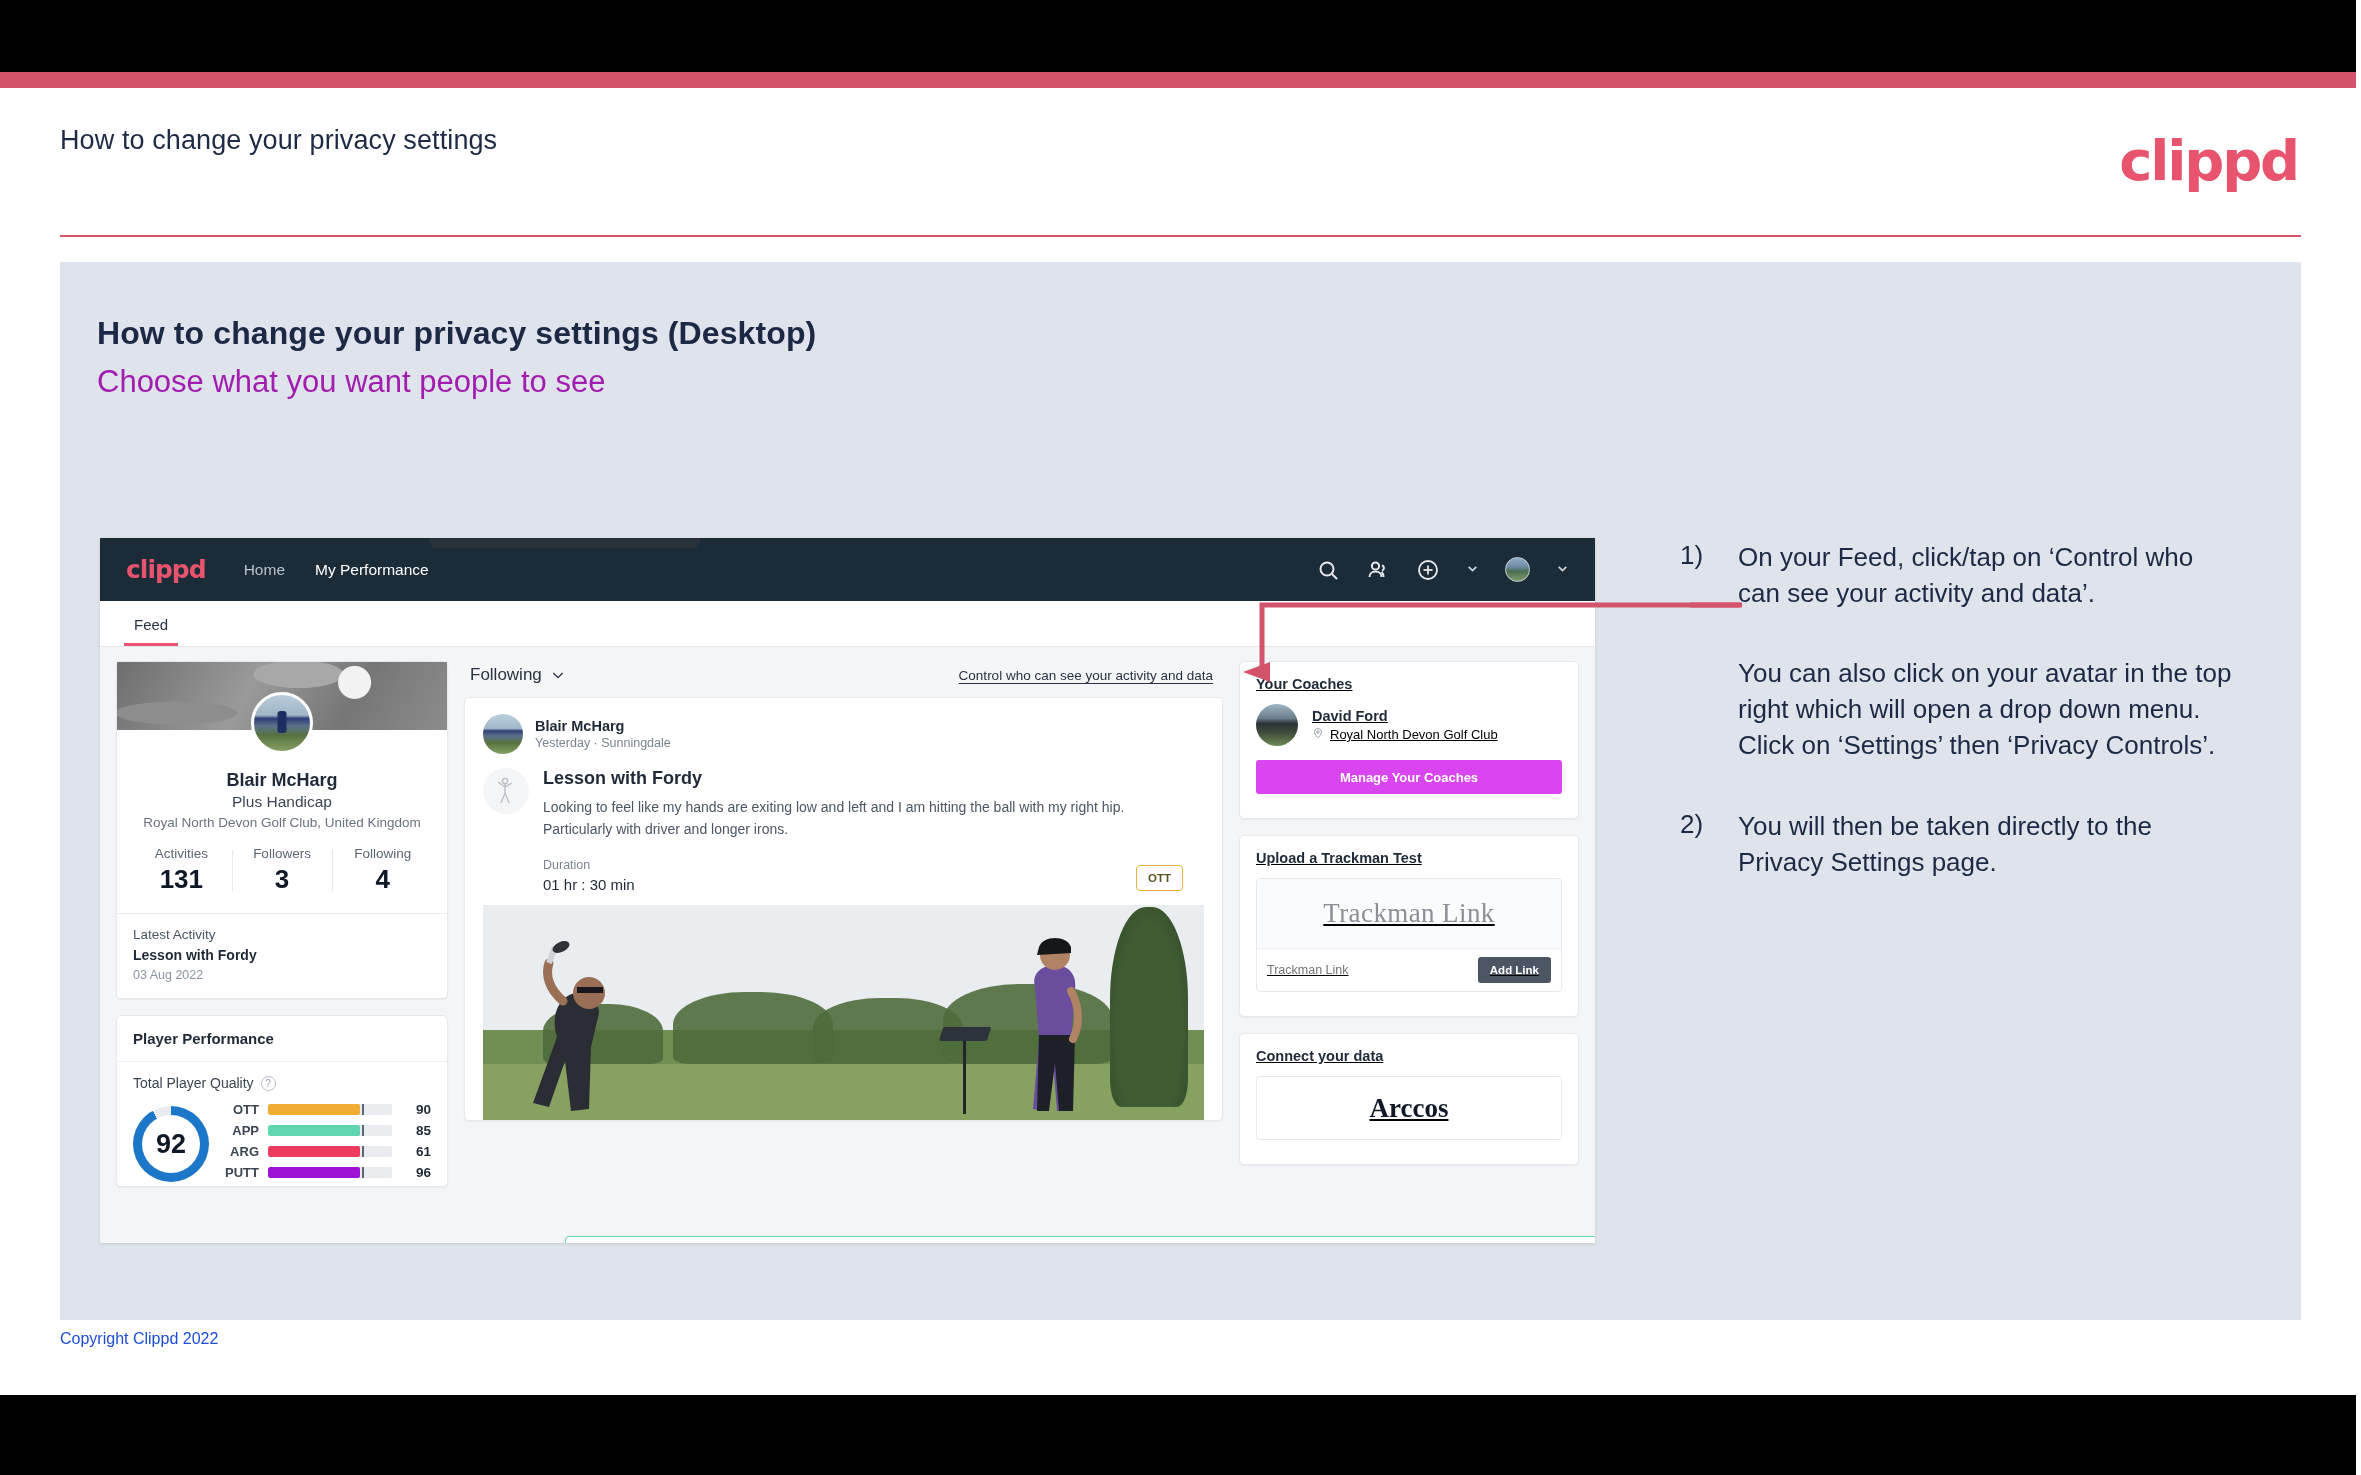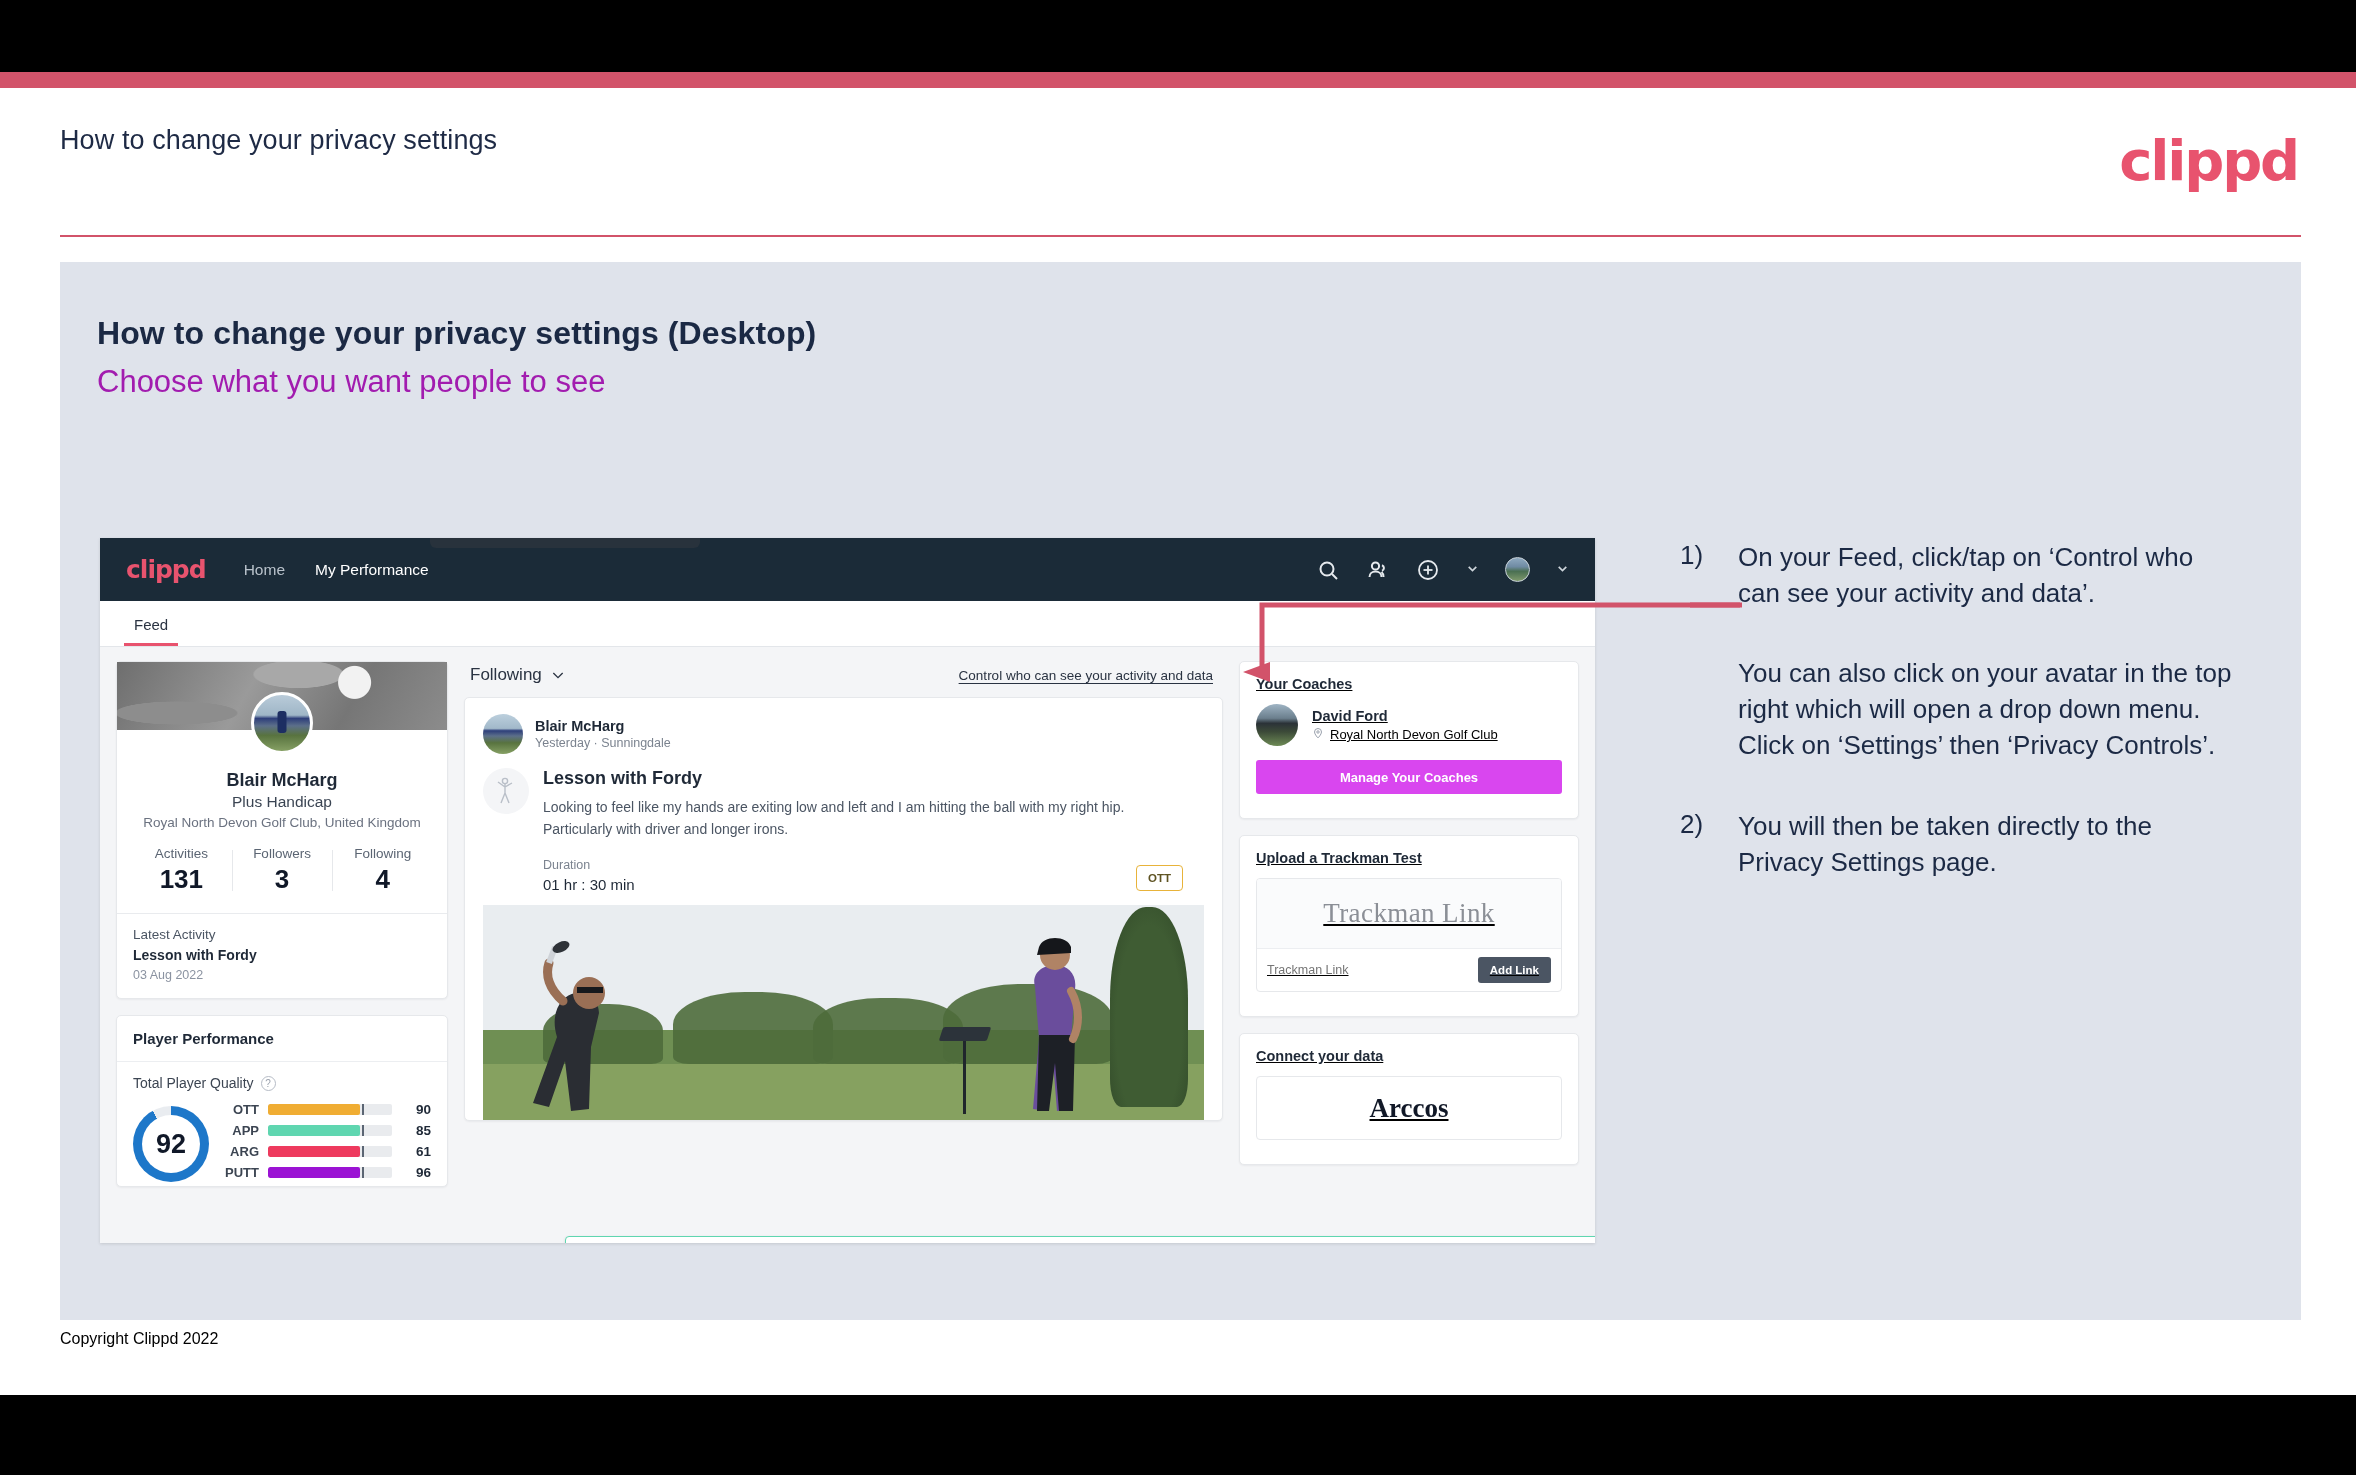--- a/index.html
+++ b/index.html
@@ -258,21 +258,21 @@
   .instructions { position:absolute; left:1680px; top:540px; width:560px; }
   .ins-item { display:flex; gap:18px; margin-bottom:12px; }
   .ins-num { font-size:26px; color:#1b2944; flex:0 0 40px; }
   .ins-text { font-size:26px; color:#1b2944; line-height:1.38; }
   .ins-gap { height:44px; }
   .ins-block2 { margin-top:46px; }
 
   
   .footer {
     position:absolute; left:60px; top:1330px;
-    font-size:16px; color:#000000;
+    font-size:16px; color:#1d4ed8;
   }
 </style>
 </head>
 <body>
 
 <div class="slide">
 
   <div class="bar-black-top"></div>
   <div class="bar-pink-top"></div>
   <div class="bar-black-bot"></div>

